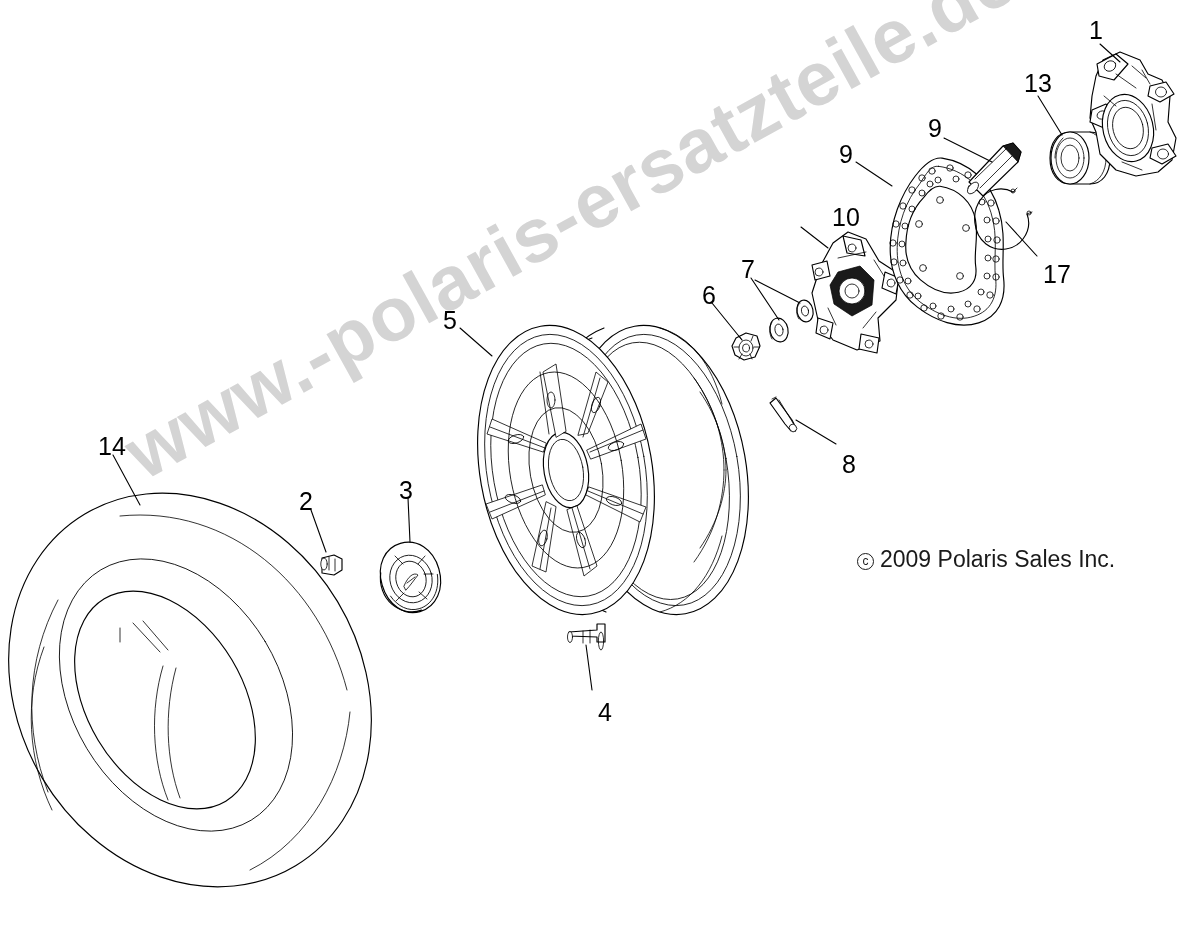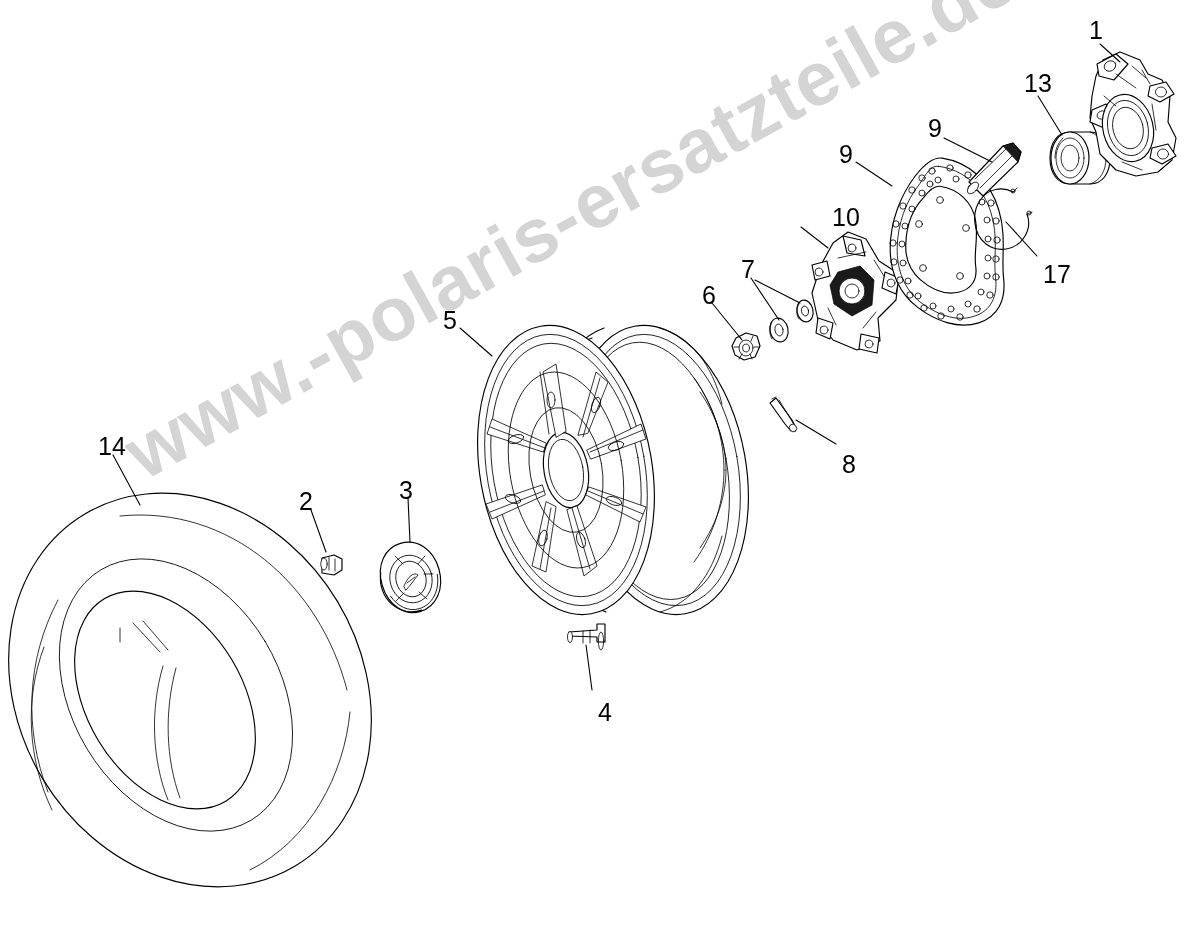--- a/index.html
+++ b/index.html
@@ -375,14 +375,17 @@
   <div class="callout" style="left:832px;top:205px">10</div>
   <div class="callout" style="left:741px;top:257px">7</div>
   <div class="callout" style="left:702px;top:283px">6</div>
   <div class="callout" style="left:443px;top:308px">5</div>
   <div class="callout" style="left:842px;top:452px">8</div>
   <div class="callout" style="left:98px;top:434px">14</div>
   <div class="callout" style="left:299px;top:489px">2</div>
   <div class="callout" style="left:399px;top:478px">3</div>
   <div class="callout" style="left:598px;top:700px">4</div>
 
+  <div id="copyright">
+    <span class="csym">c</span><span>2009 Polaris Sales Inc.</span>
+  </div>
 
 </div>
 
 </body></html>

